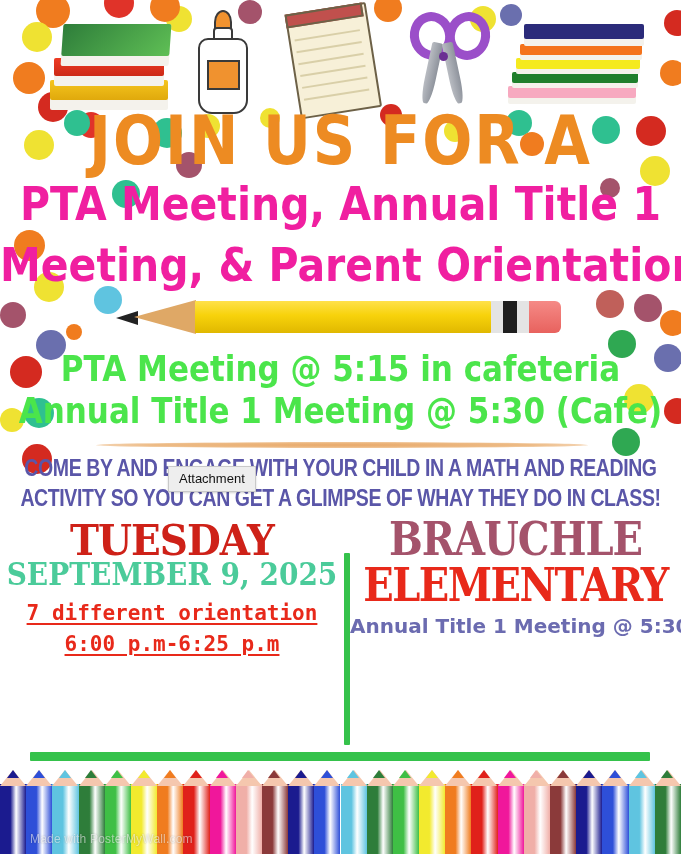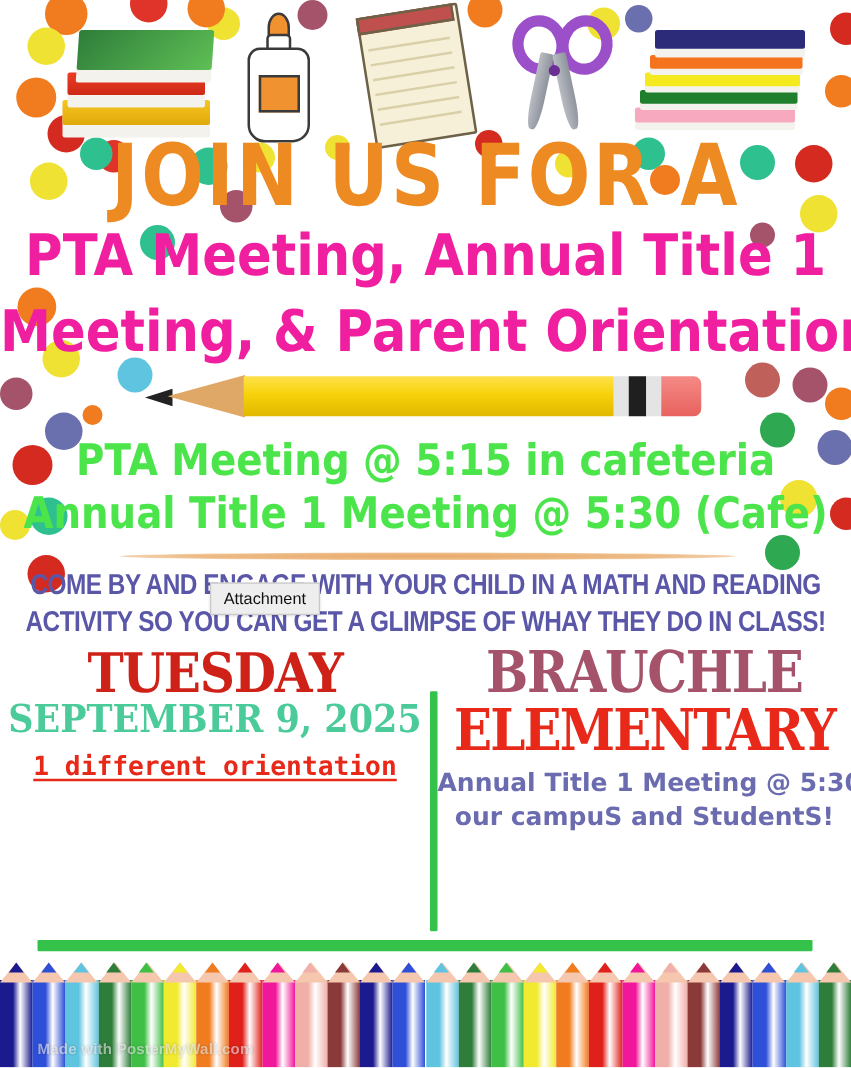--- a/index.html
+++ b/index.html
@@ -149,21 +149,21 @@
     border-left:13px solid transparent;border-right:13px solid transparent;
     border-bottom:16px solid #F5C7AE;}
   .pb-tip{position:absolute;left:6.5px;top:-14px;width:0;height:0;
     border-left:6.5px solid transparent;border-right:6.5px solid transparent;
     border-bottom:8px solid #333;}
 
   
   .watermark{position:absolute;left:30px;top:832px;
     font-family:"Liberation Sans",sans-serif;font-size:12px;
     color:rgba(255,255,255,0.55);letter-spacing:0.2px;
-    text-shadow:0 0 2px rgba(0,0,0,0.25);white-space:nowrap;font-weight:bold;}
+    text-shadow:0 0 2px rgba(0,0,0,0.25);white-space:nowrap;}
 
   
   .tooltip{position:absolute;left:168px;top:466px;
     padding:4px 10px 5px 10px;
     background:#eeeeee;border:1px solid #c9c9c9;
     font-family:"Liberation Sans",sans-serif;font-size:13px;color:#111;
     box-shadow:0 1px 2px rgba(0,0,0,0.18);white-space:nowrap;z-index:50;}
 </style>
 </head>
 <body>
@@ -309,28 +309,28 @@
   <div class="t-blueblock">
     <span>COME BY AND ENGAGE WITH YOUR CHILD IN A MATH AND READING</span>
     <span>ACTIVITY SO YOU CAN GET A GLIMPSE OF WHAY THEY DO IN CLASS!</span>
   </div>
 
   <div class="vdivider"></div>
 
   <div class="t-tuesday">TUESDAY</div>
   <div class="t-september">SEPTEMBER 9,  2025</div>
   <div class="sessions" id="sessions-list">
-      <span>1 different orientation</span>
+      <span>7 different orientation</span>
+      <span>6:00 p.m-6:25 p.m</span>
     </div>
 
   <div class="t-brauchle">BRAUCHLE</div>
   <div class="t-elementary">ELEMENTARY</div>
   <div class="rightbody" id="right-body">
       <span>Annual Title 1 Meeting @ 5:30-</span>
-      <span>our campuS and StudentS!</span>
     </div>
 
   <div class="greenbar"></div>
   <div class="pencil-border" id="pencil-border">
       <div class="pb-pencil" style="left: 0px; width: 26.1923px;">
         <div class="pb-barrel" style="background: linear-gradient(90deg, rgb(27, 27, 143) 0%, rgb(27, 27, 143) 40%, rgba(255, 255, 255, 0.45) 62%, rgb(27, 27, 143) 100%);"></div>
         <div class="pb-wood" style="border-left-width: 13.0962px; border-right-width: 13.0962px;"></div>
         <div class="pb-tip" style="left: 6.54808px; border-left-width: 6.54808px; border-right-width: 6.54808px; border-bottom-color: rgb(27, 27, 143);"></div>
       </div>
       <div class="pb-pencil" style="left: 26.1923px; width: 26.1923px;">

